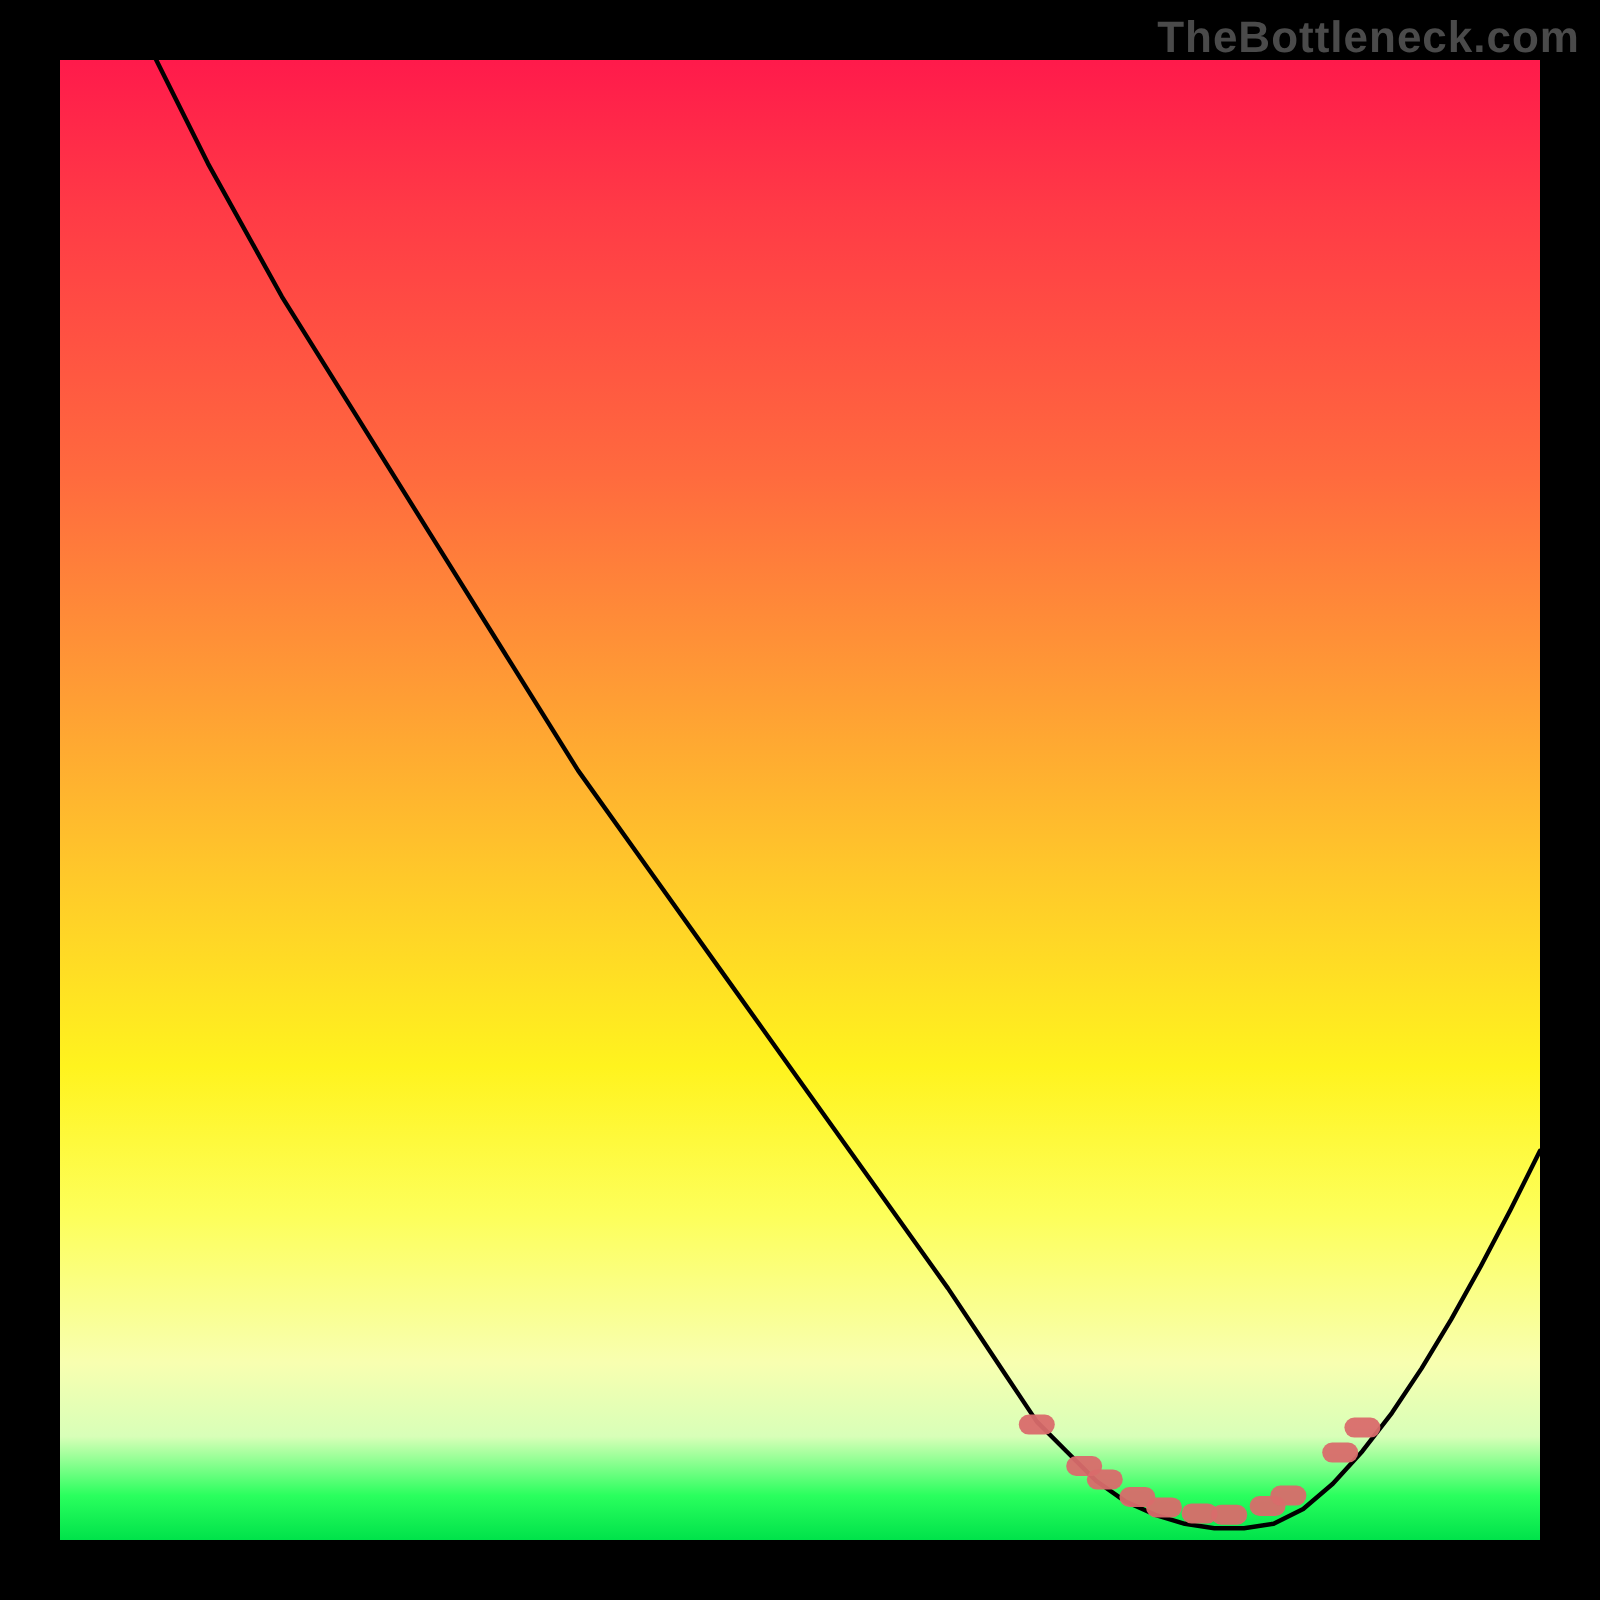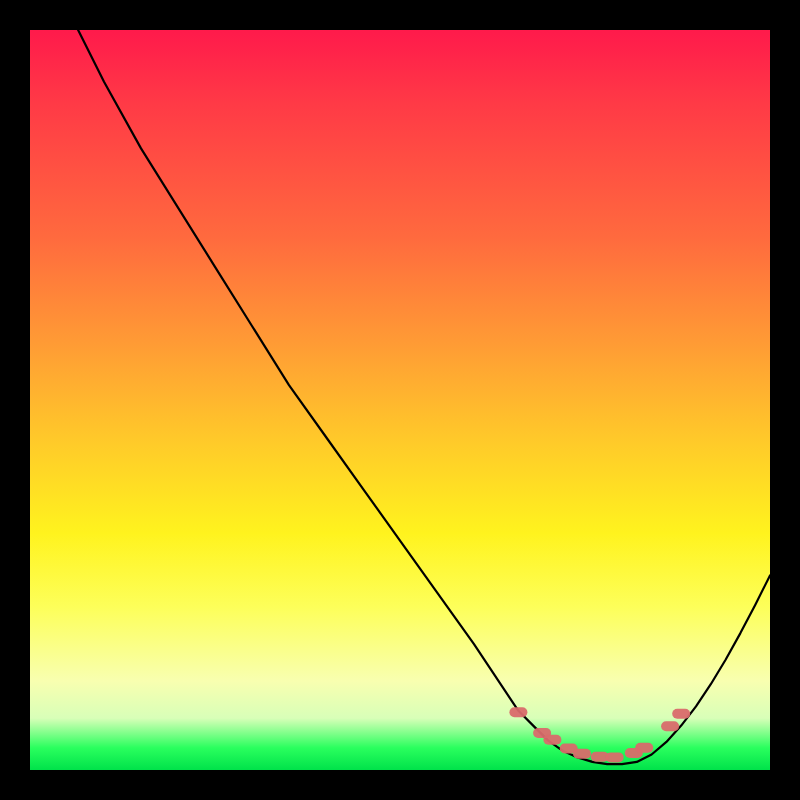--- a/index.html
+++ b/index.html
@@ -66,20 +66,21 @@
   }
   .marker {
     fill: #d96c6c;
     opacity: 0.95;
   }
 </style>
 </head>
 <body>
 
 <div class="frame">
+  <div class="watermark">TheBottleneck.com</div>
 
   <div class="plot-area">
     <svg class="overlay" viewBox="0 0 740 740" preserveAspectRatio="none">
       <path id="curve-path" class="curve" d="M0.0 -111.0 L37.0 -22.2 L74.0 51.8 L111.0 118.4 L148.0 177.6 L185.0 236.8 L222.0 296.0 L259.0 355.2 L296.0 407.0 L333.0 458.8 L370.0 510.6 L407.0 562.4 L444.0 614.2 L458.8 636.4 L473.6 658.6 L488.4 680.8 L503.2 695.6 L518.0 710.4 L532.8 720.8 L547.6 727.4 L562.4 731.9 L577.2 734.1 L592.0 734.1 L606.8 731.9 L621.6 724.5 L636.4 711.9 L651.2 695.6 L666.0 676.4 L680.8 654.2 L695.6 629.7 L710.4 603.1 L725.2 575.0 L740.0 545.4"></path>
       <g id="marker-group">
           <rect x="479.4" y="677.3" width="18" height="10" rx="5" ry="5" class="marker"></rect>
           <rect x="503.1" y="698.0" width="18" height="10" rx="5" ry="5" class="marker"></rect>
           <rect x="513.4" y="704.7" width="18" height="10" rx="5" ry="5" class="marker"></rect>
           <rect x="529.7" y="713.5" width="18" height="10" rx="5" ry="5" class="marker"></rect>
           <rect x="543.0" y="718.7" width="18" height="10" rx="5" ry="5" class="marker"></rect>

